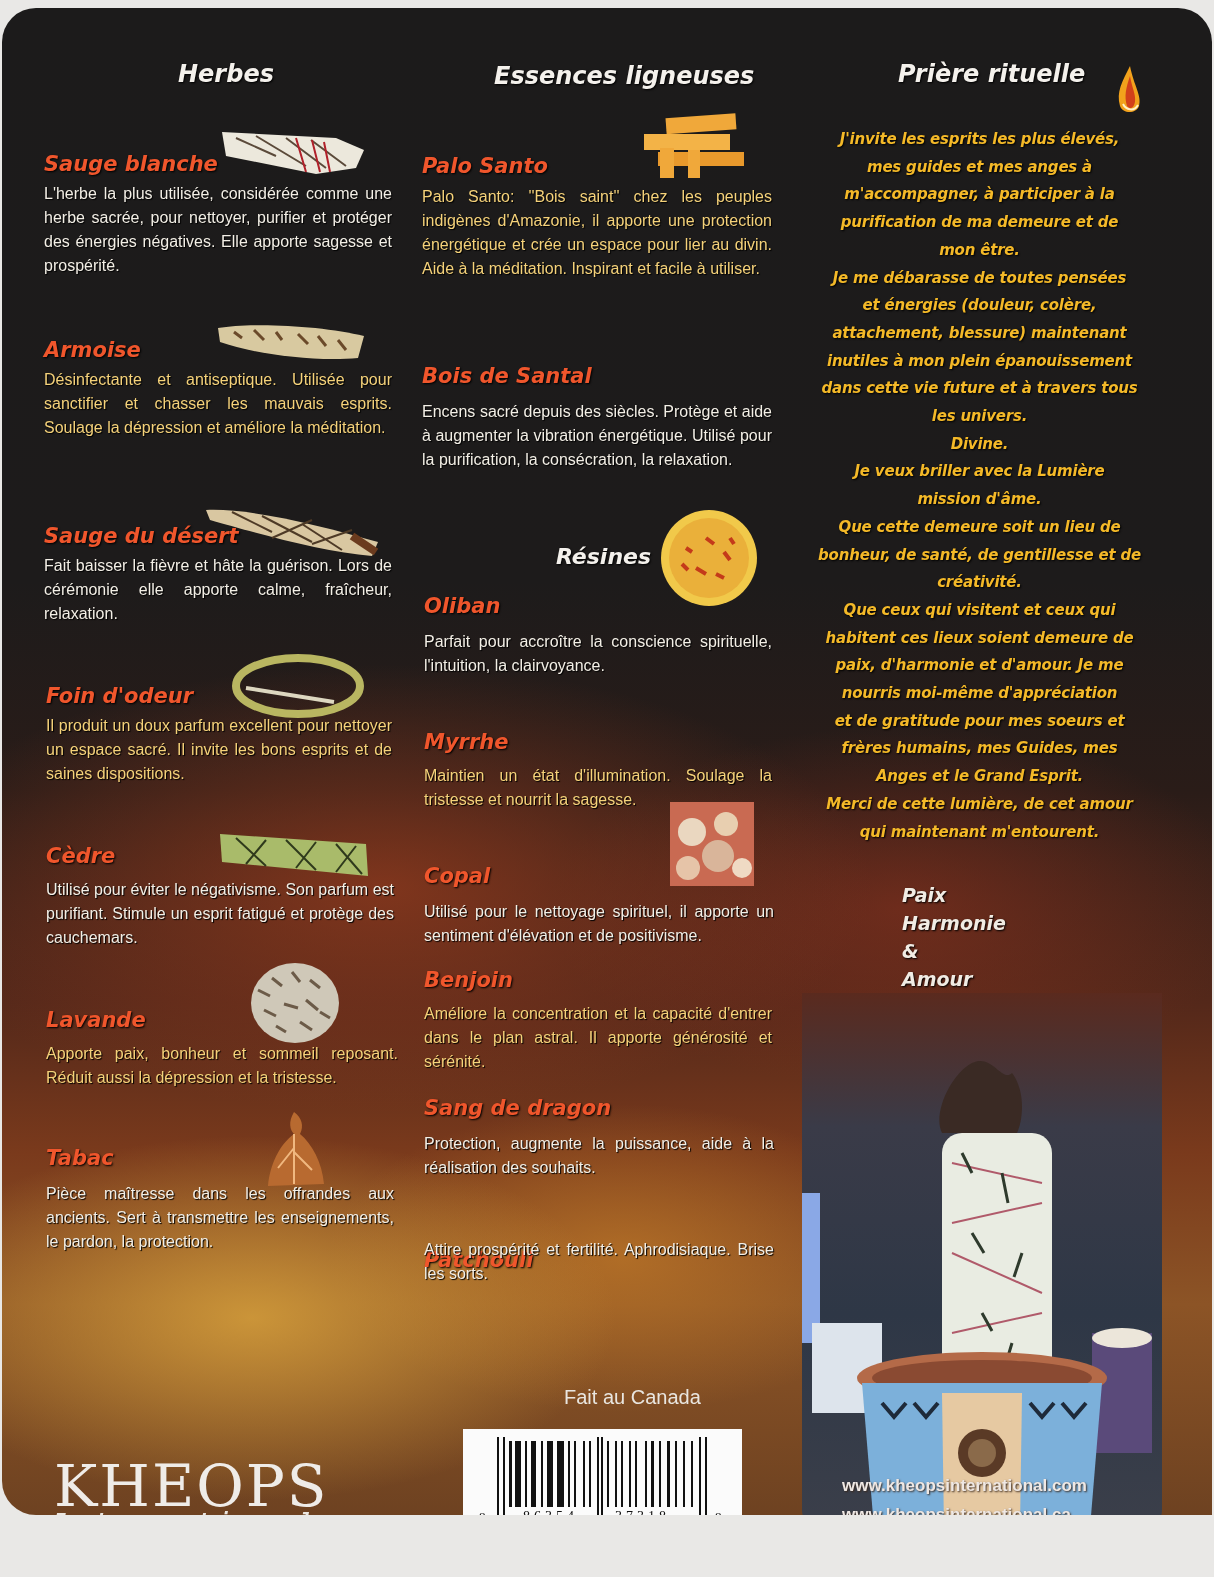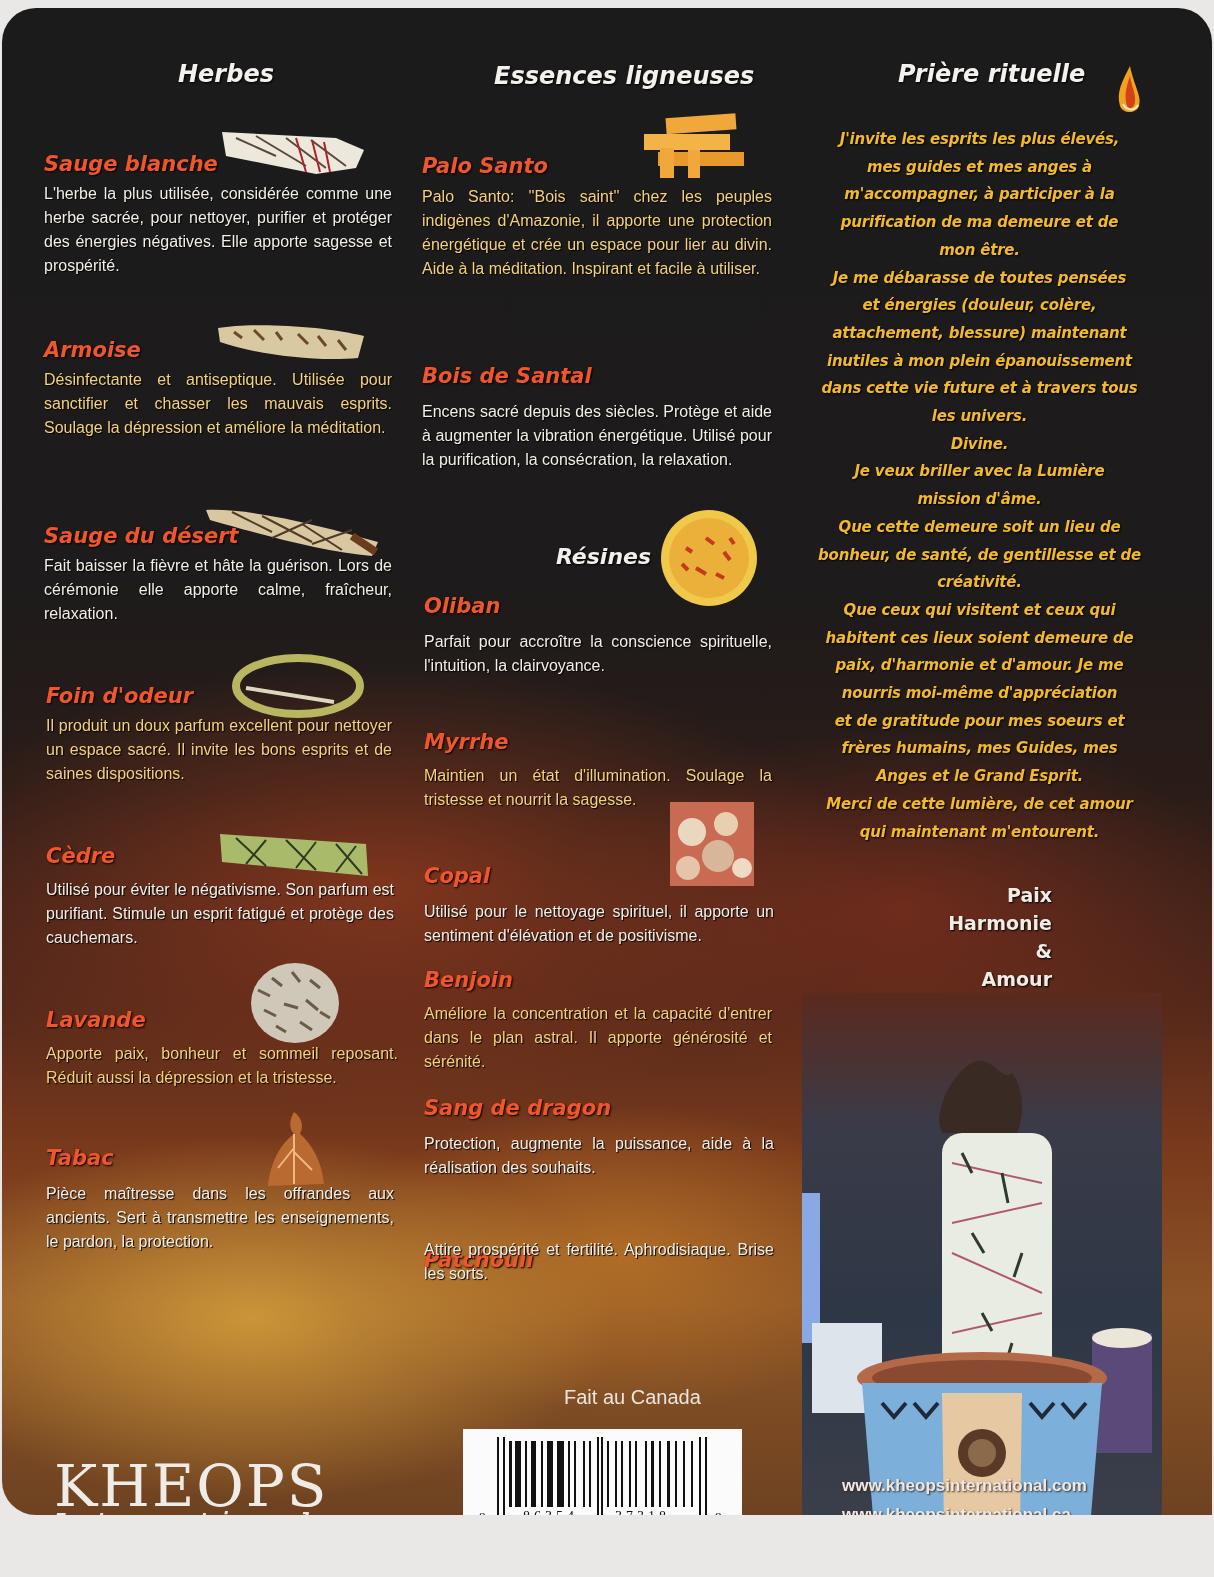--- a/index.html
+++ b/index.html
@@ -12,21 +12,21 @@
       radial-gradient(ellipse 420px 220px at 620px 1250px, rgba(190,120,40,0.75), rgba(0,0,0,0) 70%),
       radial-gradient(ellipse 700px 320px at 380px 880px, rgba(150,60,30,0.75), rgba(0,0,0,0) 70%),
       radial-gradient(ellipse 500px 260px at 900px 900px, rgba(140,50,30,0.6), rgba(0,0,0,0) 70%),
       linear-gradient(180deg, #1c1b1b 0%, #1d1b1b 38%, #2a1c18 52%, #54281a 66%, #7a3a1c 76%, #8c5426 86%, #6e4221 100%);
   }
   .col-title { position:absolute; color:#f4f1ec; font-weight:bold; font-style:italic; font-size:24px; text-shadow:1px 1px 2px #000; }
   .item-title { position:absolute; color:#f0562c; font-weight:bold; font-style:italic; font-size:21px; text-shadow:1px 1px 2px #000; }
   .item-desc { position:absolute; color:#f3efe6; font-size:16px; line-height:24px; text-align:justify; text-shadow:1px 1px 1px #000; font-family:"Liberation Sans", sans-serif; }
   .item-desc.gold { color:#f5d27a; }
   .prayer { position:absolute; left:795px; top:118px; width:365px; text-align:center; color:#f4b928; font-weight:bold; font-style:italic; font-size:15px; line-height:27.7px; text-shadow:1px 1px 2px #000; font-family:"DejaVu Sans", sans-serif; letter-spacing:-0.2px; }
-  .blessing { position:absolute; left:900px; width:150px; text-align:right; color:#f1ece4; font-weight:bold; font-size:19px; text-shadow:1px 1px 2px #000; }
+  .blessing { position:absolute; left:900px; width:150px; text-align:left; color:#f1ece4; font-weight:bold; font-style:italic; font-size:19px; text-shadow:1px 1px 2px #000; }
   .thumb { position:absolute; }
   .photo { position:absolute; left:800px; top:985px; width:360px; height:535px; border-radius:0 0 18px 18px; overflow:hidden;
     background: linear-gradient(180deg,#5a2a1e 0%, #3a3b48 25%, #2e3746 60%, #3b3f4a 100%); }
   .barcode-box { position:absolute; left:461px; top:1421px; width:279px; height:112px; background:#fbfbfb; }
   .footer-label { position:absolute; left:514px; top:1378px; color:#e9e6e0; font-size:20px; font-family:"Liberation Sans", sans-serif;margin-left:48px; }
   .logo { position:absolute; left:52px; top:1450px; color:#efece8; font-family:"DejaVu Serif", serif; font-size:58px; letter-spacing:2px; line-height:56px; }
   .logo-sub { position:absolute; left:52px; top:1500px; color:#ece7e0; font-family:"DejaVu Sans Mono", monospace; font-weight:bold; font-size:20px; letter-spacing:8.5px;font-style:italic; }
   .url { position:absolute; left:840px; color:#efe8e4; font-family:Liberation Sans, sans-serif; font-weight:bold; font-size:17px; text-shadow:1px 1px 2px #3a2a20; }
 </style>
 </head>

